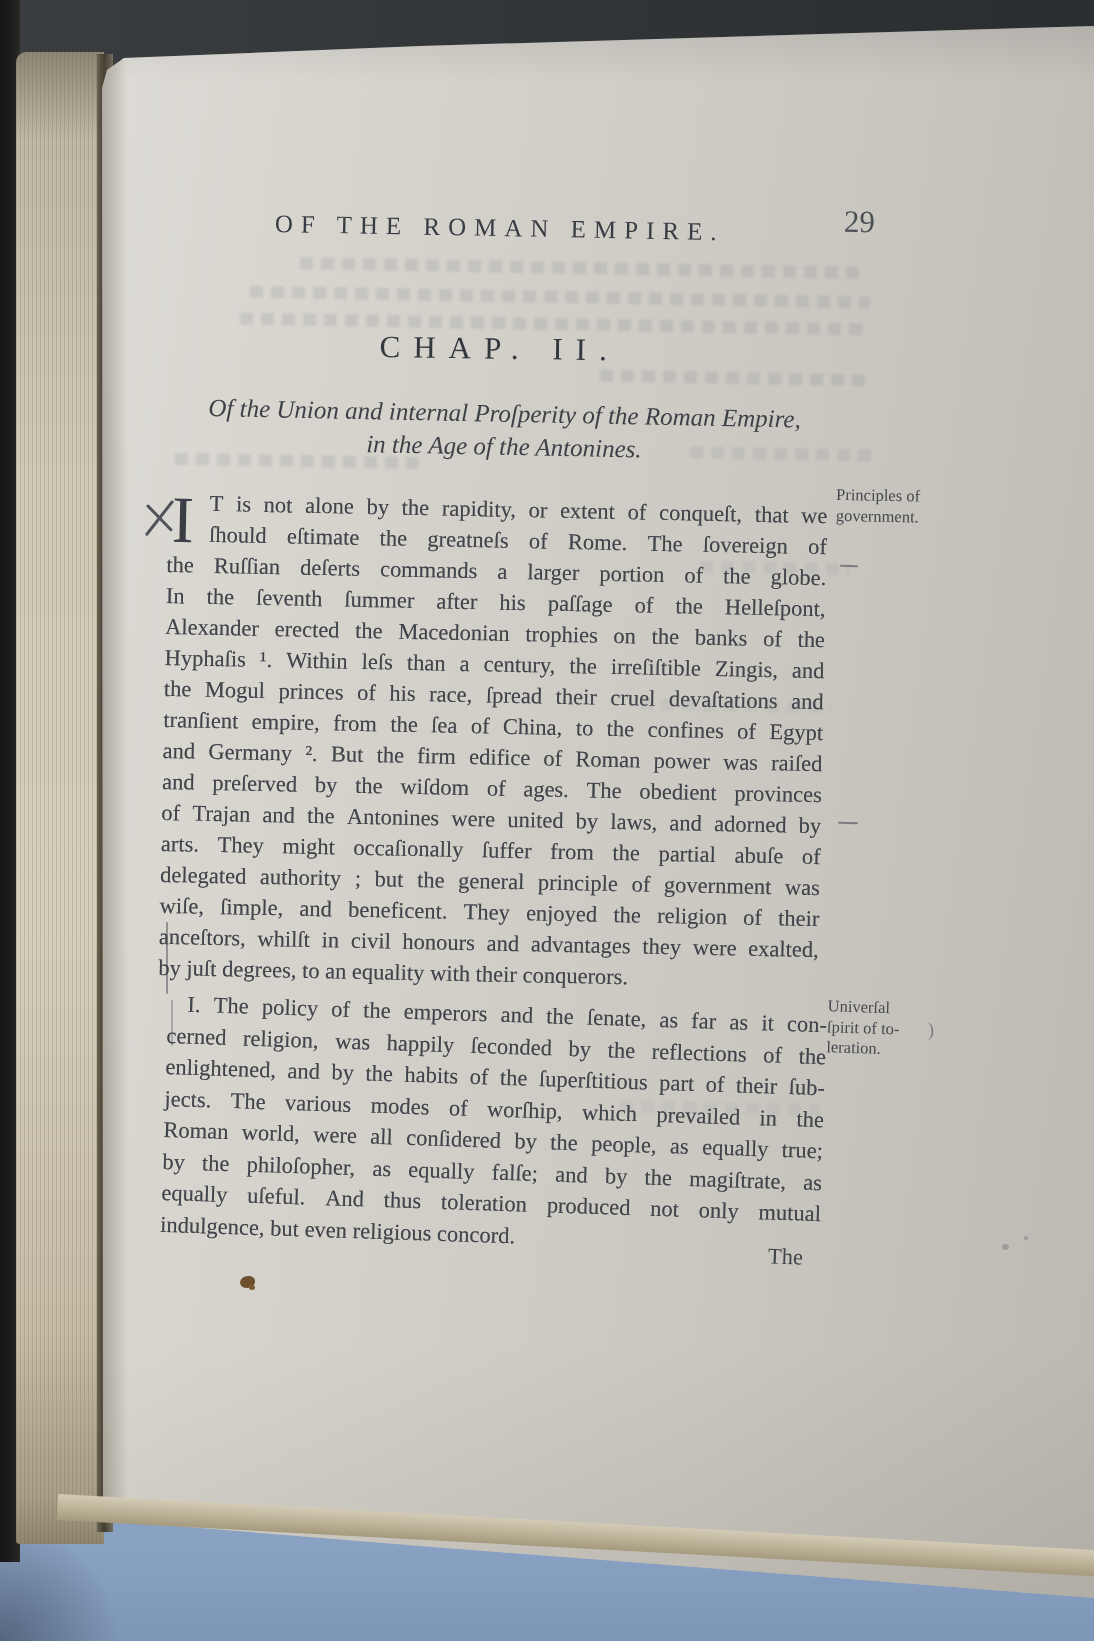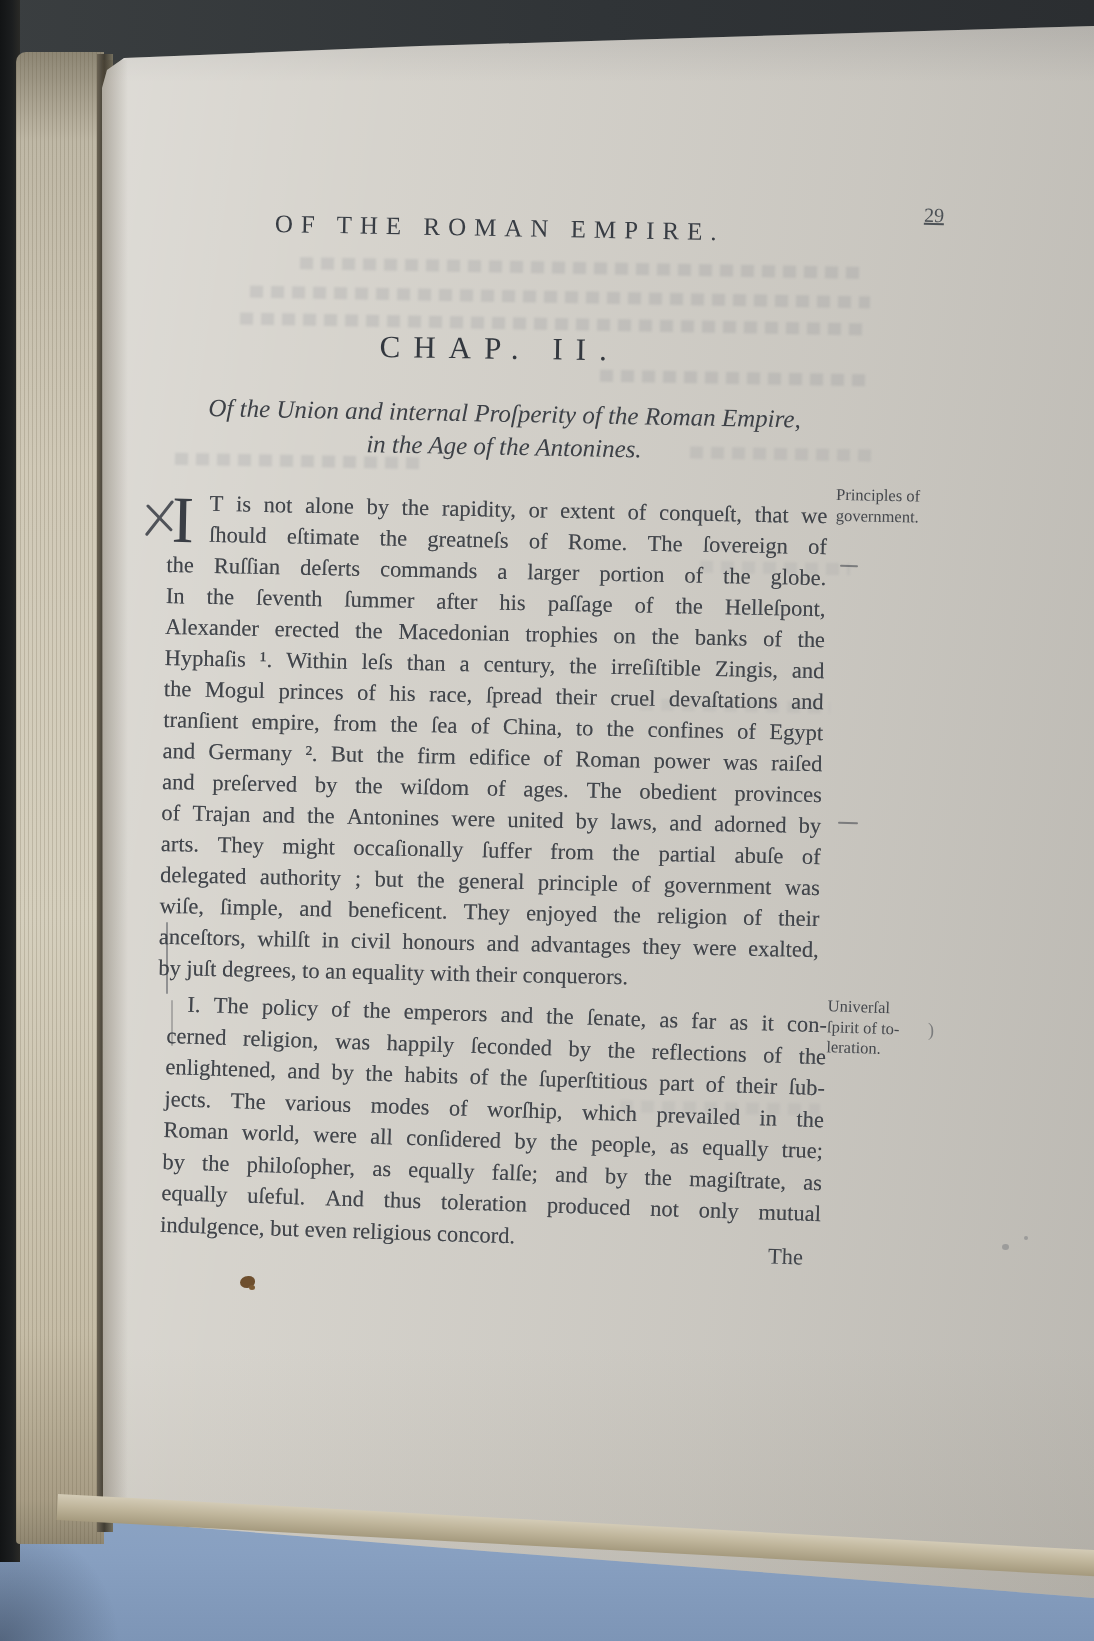--- a/index.html
+++ b/index.html
@@ -32,21 +32,21 @@
   .page-left-shade{position:absolute;left:102px;top:60px;width:26px;height:1460px;
     background:linear-gradient(90deg, rgba(86,76,58,.35), rgba(86,76,58,0));}
   .page-bottom-edge{position:absolute;left:58px;top:1494px;width:1140px;height:26px;
     transform:rotate(3.1deg);transform-origin:0 0;
     background:linear-gradient(to bottom,#d3cbb6 0%,#c0b69c 45%,#a59a7e 100%);}
   
   .ghost{position:absolute;height:12px;filter:blur(1.1px);opacity:.5;transform:rotate(1deg);
     background:repeating-linear-gradient(90deg, rgba(100,106,118,.28) 0 13px, rgba(100,106,118,0) 13px 21px);}
   .running-header{position:absolute;left:170px;top:208px;width:660px;text-align:center;
     font-size:25px;letter-spacing:8px;color:#383d44;transform:rotate(1.05deg);transform-origin:0 0;}
-  .page-number{position:absolute;left:924px;top:204px;font-size:20px;color:#4c5156;transform:rotate(1deg);text-decoration:underline;}
+  .page-number{position:absolute;left:844px;top:204px;font-size:31px;color:#4c5156;transform:rotate(1deg);}
   .chap-heading{position:absolute;left:170px;top:326px;width:660px;text-align:center;
     font-size:31px;letter-spacing:13px;color:#33383f;transform:rotate(0.8deg);transform-origin:0 0;}
   .chap-title{position:absolute;left:150px;top:390px;width:710px;text-align:center;
     font-style:italic;font-size:25px;color:#3d4147;transform:rotate(1.1deg);transform-origin:0 0;line-height:33px;}
   .para{position:absolute;width:660px;font-size:22.5px;line-height:31px;color:#41454b;
     text-shadow:0 0 .6px rgba(55,58,64,.45);}
   .para-1{left:168px;top:487px;transform:rotate(1.15deg);transform-origin:0 0;}
   .para-2{left:168px;top:988px;transform:rotate(1.85deg);transform-origin:0 0;line-height:31.5px;}
   .line.just{display:flex;justify-content:space-between;}
   .line.padL{padding-left:42px;}

